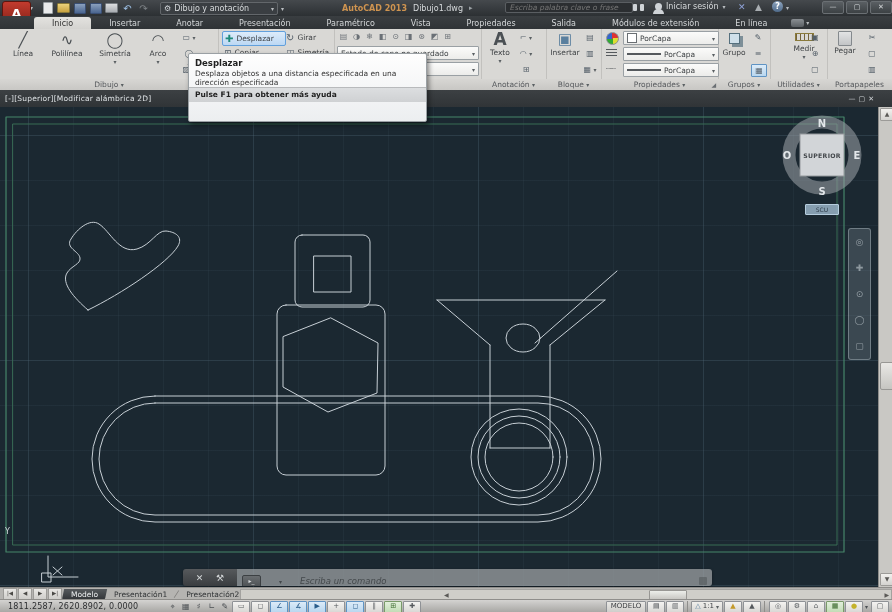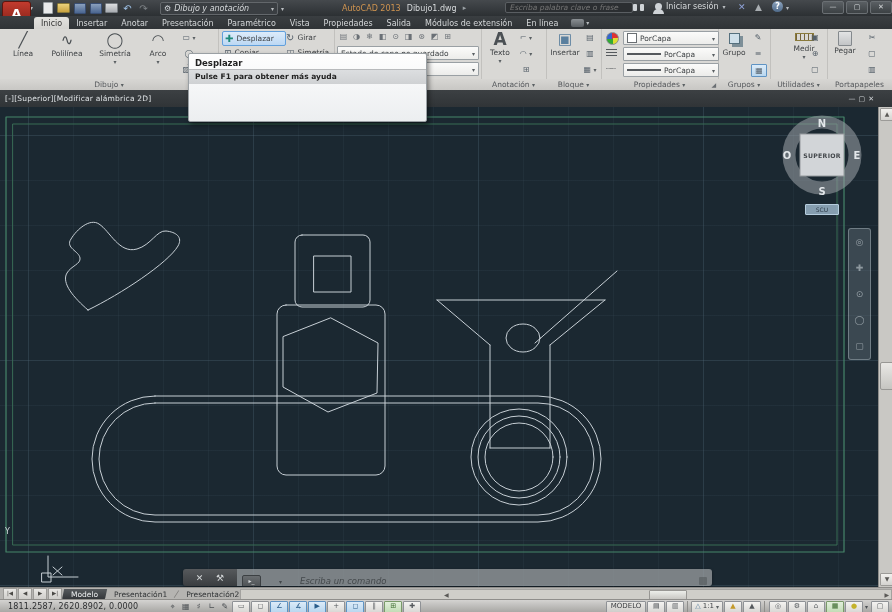--- a/index.html
+++ b/index.html
@@ -15,21 +15,21 @@
   .i-page{width:8px;height:10px;background:#e9eaeb;border:1px solid #9aa0a4;border-radius:1px;}
   .i-folder{width:11px;height:8px;background:linear-gradient(#ecd27b,#c9a23f);border:1px solid #8a7a3a;border-radius:1px;}
   .i-disk{width:10px;height:9px;background:linear-gradient(#8aa0bd,#4a6590);border:1px solid #3a4f74;border-radius:1px;}
   .i-printer{width:11px;height:8px;background:linear-gradient(#dcdddf,#a9adb2);border:1px solid #7a7f84;border-radius:1px;}
   .i-binoc{width:4px;height:7px;background:#cfd3d7;box-shadow:7px 0 0 #cfd3d7;border-radius:1px;}
   .i-person{width:7px;height:7px;border-radius:50%;background:#cfd3d7;position:relative;}
   .i-person::after{content:"";position:absolute;left:-2px;top:6px;width:11px;height:5px;border-radius:5px 5px 0 0;background:#cfd3d7;}
   .winbtn{width:20px;height:11px;background:linear-gradient(#5a5f63,#3c4144);border:1px solid #6a6f73;border-radius:2px;
     color:#d9dcde;font-size:7px;line-height:10px;text-align:center;margin-left:2px;}
   .ttxt{font-size:8px;}
-  .tab{font-size:8px;color:#d4d7d9;padding:2px 7px 1px;}
+  .tab{font-size:8px;color:#d4d7d9;padding:2px 18px 1px;}
   .tab.active{background:linear-gradient(#e3e2df,#d4d3d0);color:#333;border-radius:3px 3px 0 0;}
 
   
   #ribbon{left:0;top:29px;width:892px;height:61px;background:#d9d8d5;z-index:30;}
   .panel{position:absolute;top:0;height:50px;border-right:1px solid #c2c1be;}
   .plabel{position:absolute;top:50px;height:11px;text-align:center;font-size:7.5px;color:#55585c;
     background:linear-gradient(#d7d6d3,#c8c7c4);border-right:1px solid #c2c1be;line-height:11px;}
   .rbig{position:absolute;display:flex;flex-direction:column;align-items:center;font-size:7.5px;color:#3f4245;}
   .rbig .gly{font-size:15px;line-height:17px;color:#4b5054;}
   .rmed{position:absolute;display:flex;align-items:center;gap:3px;font-size:7.5px;color:#3f4245;height:13px;padding:0 2px;}
@@ -143,27 +143,27 @@
         </span>
       <span class="qat-ico">
           <span class="i-printer"></span>
         </span>
       <span class="qat-ico" style="color:#9fc3e8;font-size:10px;">↶</span>
       <span class="qat-ico" style="color:#7d8286;font-size:10px;">↷</span>
     </div>
 
     <div class="fx" style="margin-left:8px;width:110px;height:11px;background:#3a3e42;border:1px solid #63676b;border-radius:2px;padding:0 3px;">
       <span style="color:#cfd3d7;font-size:8px;margin-right:3px;">⚙</span>
-      <span class="ttxt" style="color:#d7dadc;font-style:italic;">Dibujo y anotación</span>
+      <span class="ttxt" style="color:#d7dadc;">Dibujo y anotación</span>
       <span class="dd" style="margin-left:auto;color:#b9bdc0;">▾</span>
     </div>
     <span class="dd" style="color:#b9bdc0;margin-left:3px;">▾</span>
 
     <div class="fx" style="margin-left:58px;gap:6px;">
-      <span class="ttxt" style="color:#cf9450;font-weight:normal;">AutoCAD 2013</span>
+      <span class="ttxt" style="color:#cf9450;font-weight:bold;">AutoCAD 2013</span>
       <span class="ttxt" style="color:#d6d9db;">Dibujo1.dwg</span>
       <span style="color:#9aa0a4;font-size:7px;">▸</span>
     </div>
 
     <input class="abs" style="left: 505px; top: 2px; width: 118px; height: 9px; background: rgb(43, 46, 49); border: 1px solid rgb(90, 94, 98); border-radius: 2px; color: rgb(201, 205, 209); font-size: 7.5px; font-style: italic; padding: 0px 4px; outline: none; font-family: inherit;" placeholder="Escriba palabra clave o frase">
     <span class="abs fx" style="left:633px;top:4px;">
         <span class="i-binoc"></span>
       </span>
 
     <div class="abs fx" style="left:655px;top:2px;gap:4px;">
@@ -368,20 +368,21 @@
       <div class="sico" style="left:38px;top:19px;">▢</div>
       <div class="sico" style="left:38px;top:35px;">▥</div>
       <div class="plabel" style="left:0;width:65px;border-right:none;">
         <span>Portapapeles</span>
       </div>
     </div>
   </div>
 
   <div class="abs" id="tooltip">
     <div class="tt-title">Desplazar</div>
+    <div class="tt-desc">Desplaza objetos a una distancia especificada en una dirección especificada</div>
     <div class="tt-help">Pulse F1 para obtener más ayuda</div>
   </div>
 
   <div class="abs fx" id="vpbar">
     <span style="font-size:7.5px;color:#dfe3e6;padding-left:5px;letter-spacing:.2px;">[-][Superior][Modificar alámbrica 2D]</span>
     <div class="fx" style="margin-left:auto;margin-right:18px;gap:3px;">
       <span style="color:#cfd3d6;font-size:7px;">—</span>
       <span style="color:#cfd3d6;font-size:7px;">▢</span>
       <span style="color:#cfd3d6;font-size:7px;">✕</span>
     </div>

